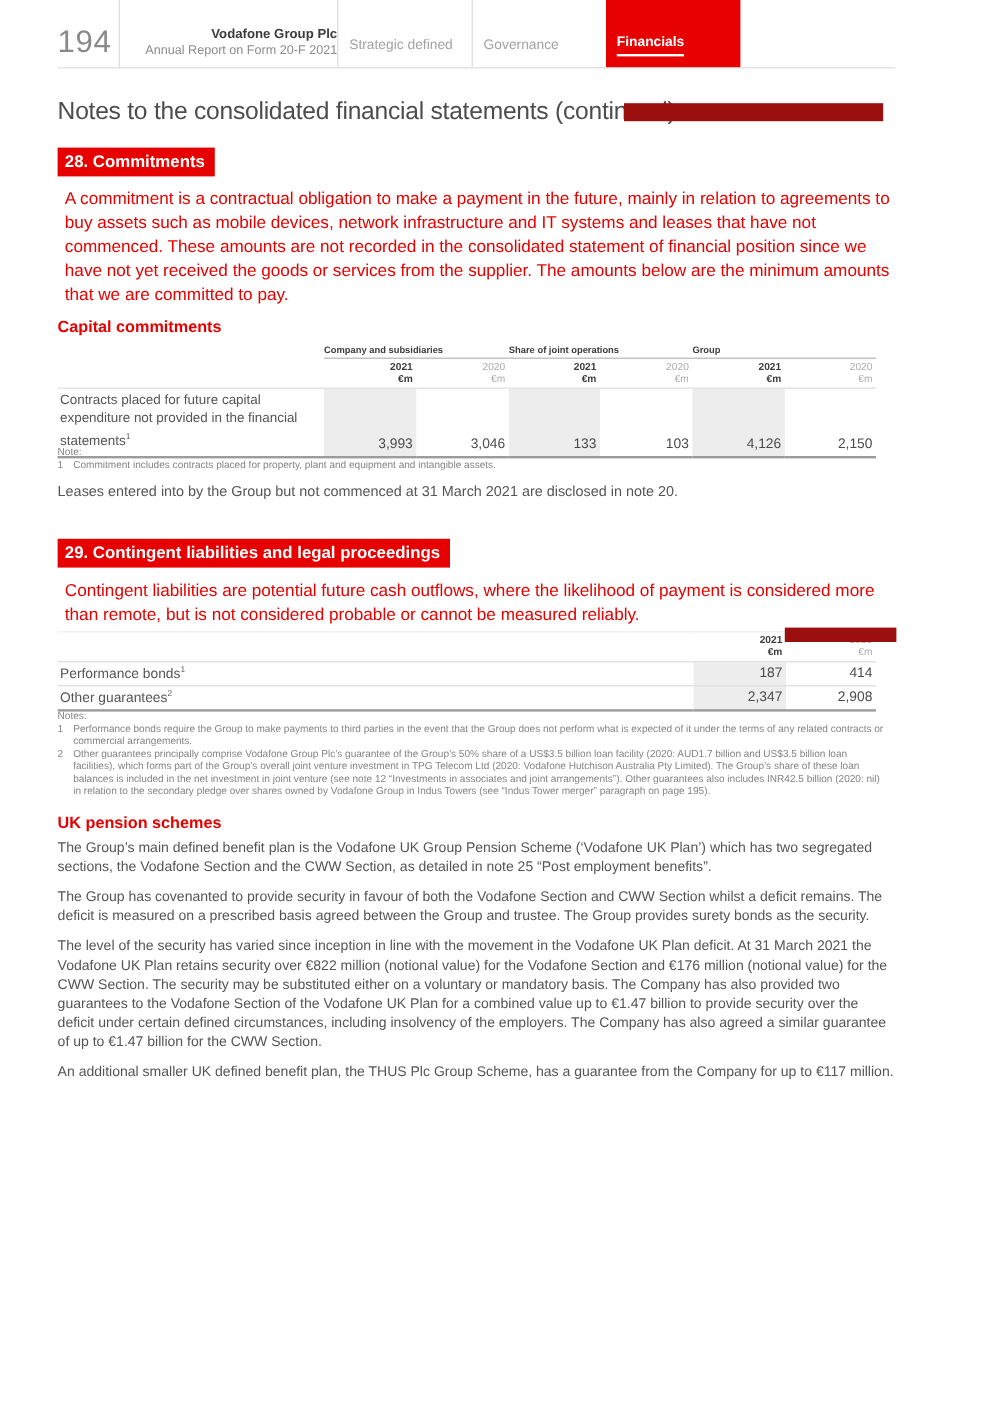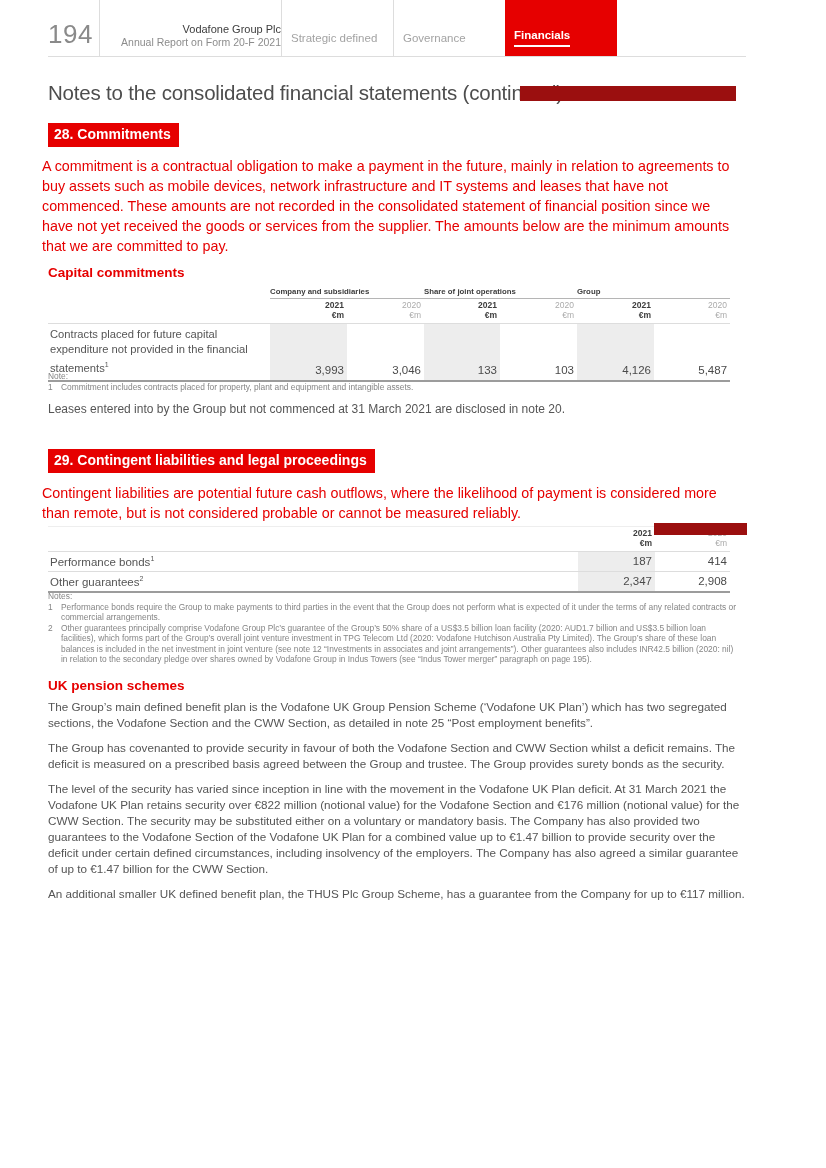--- a/index.html
+++ b/index.html
@@ -9,41 +9,41 @@
     font-family:"Liberation Sans", sans-serif; overflow:hidden; color:#555;
   }
   
   .hdr { position:absolute; left:48px; top:0; width:698px; height:57px;
          border-bottom:1px solid #ddd; display:flex; }
   .hdr .cell { height:56px; display:flex; align-items:flex-end; }
   .pagenum { width:51px; font-size:26px; color:#8a8a8a; font-weight:400;
              padding-bottom:6px; letter-spacing:0.5px; }
   .brandcell { width:182px; border-left:1px solid #ddd; padding:0 0 7px 9px;
                flex-direction:column; align-items:flex-start; justify-content:flex-end; }
-  .brand-title { font-size:11px; font-weight:normal; color:#3c3c3c; line-height:13px; }
+  .brand-title { font-size:11px; font-weight:bold; color:#3c3c3c; line-height:13px; }
   .brand-sub { font-size:10.5px; color:#8c8c8c; line-height:13px; }
   .tabcell { width:112px; border-left:1px solid #ddd; padding:0 0 12px 9px;
              font-size:11.5px; color:#a3a3a3; }
   .tabcell.last { width:116px; border-right:1px solid #ddd; }
   .tabcell.active { background:#e60000; color:#fff; font-weight:bold;
                     height:56px; padding:0 0 9px 9px; border-left:none; }
   .tabcell.active .tab-label { border-bottom:2px solid #fff; padding-bottom:4px; }
   
   .redbar { position:absolute; background:#9b0f0f; z-index:5; }
   .bar-a { left:520px; top:86px;  width:216px; height:15px; }
   .bar-b { left:654px; top:523px; width:93px;  height:12px; }
   .bar-c { left:486px; top:1136px; width:260px; height:15px; }
   
   .doc-title { position:absolute; left:48px; top:81px; font-size:20.5px;
                color:#4d4d4d; letter-spacing:-0.2px; }
   .sect-box { position:absolute; left:48px; display:inline-block; background:#e60000;
               color:#fff; font-size:14px; font-weight:bold; padding:3px 8px 5px 6px; }
   .box-28 { top:123px; }
   .box-29 { top:449px; }
-  .red-par { position:absolute; left:42px; width:697px; font-size:14.3px;
+  .red-par { position:absolute; left:54px; width:697px; font-size:14.3px;
              line-height:20px; color:#e60000; }
   .intro-28 { top:156px; }
   .intro-29 { top:483px; }
   .red-sub { position:absolute; left:48px; font-size:13.5px; font-weight:bold; color:#e60000; }
   .sub-capital { top:265px; }
   
   table { border-collapse:collapse; table-layout:fixed; position:absolute; left:48px; width:682px; }
   .t1 { top:287px; }
   .t2 { top:526px; }
   td { font-size:11.5px; }
@@ -168,21 +168,21 @@
             </div>
           </td>
     </tr>
     <tr class="data-row">
       <td class="lbl"><span>Contracts placed for future capital expenditure not provided in the financial statements</span><sup>1</sup></td>
       <td class="val shade">3,993</td>
       <td class="val">3,046</td>
       <td class="val shade">133</td>
       <td class="val">103</td>
       <td class="val shade">4,126</td>
-      <td class="val">5,487</td>
+      <td class="val">2,150</td>
     </tr>
   </tbody>
     </table>
 
   <div class="notes notes-1">
     <div>Note:</div>
     <div class="note-item">
       <span class="note-num">1</span>
       <span class="note-text">Commitment includes contracts placed for property, plant and equipment and intangible assets.</span>
     </div>

